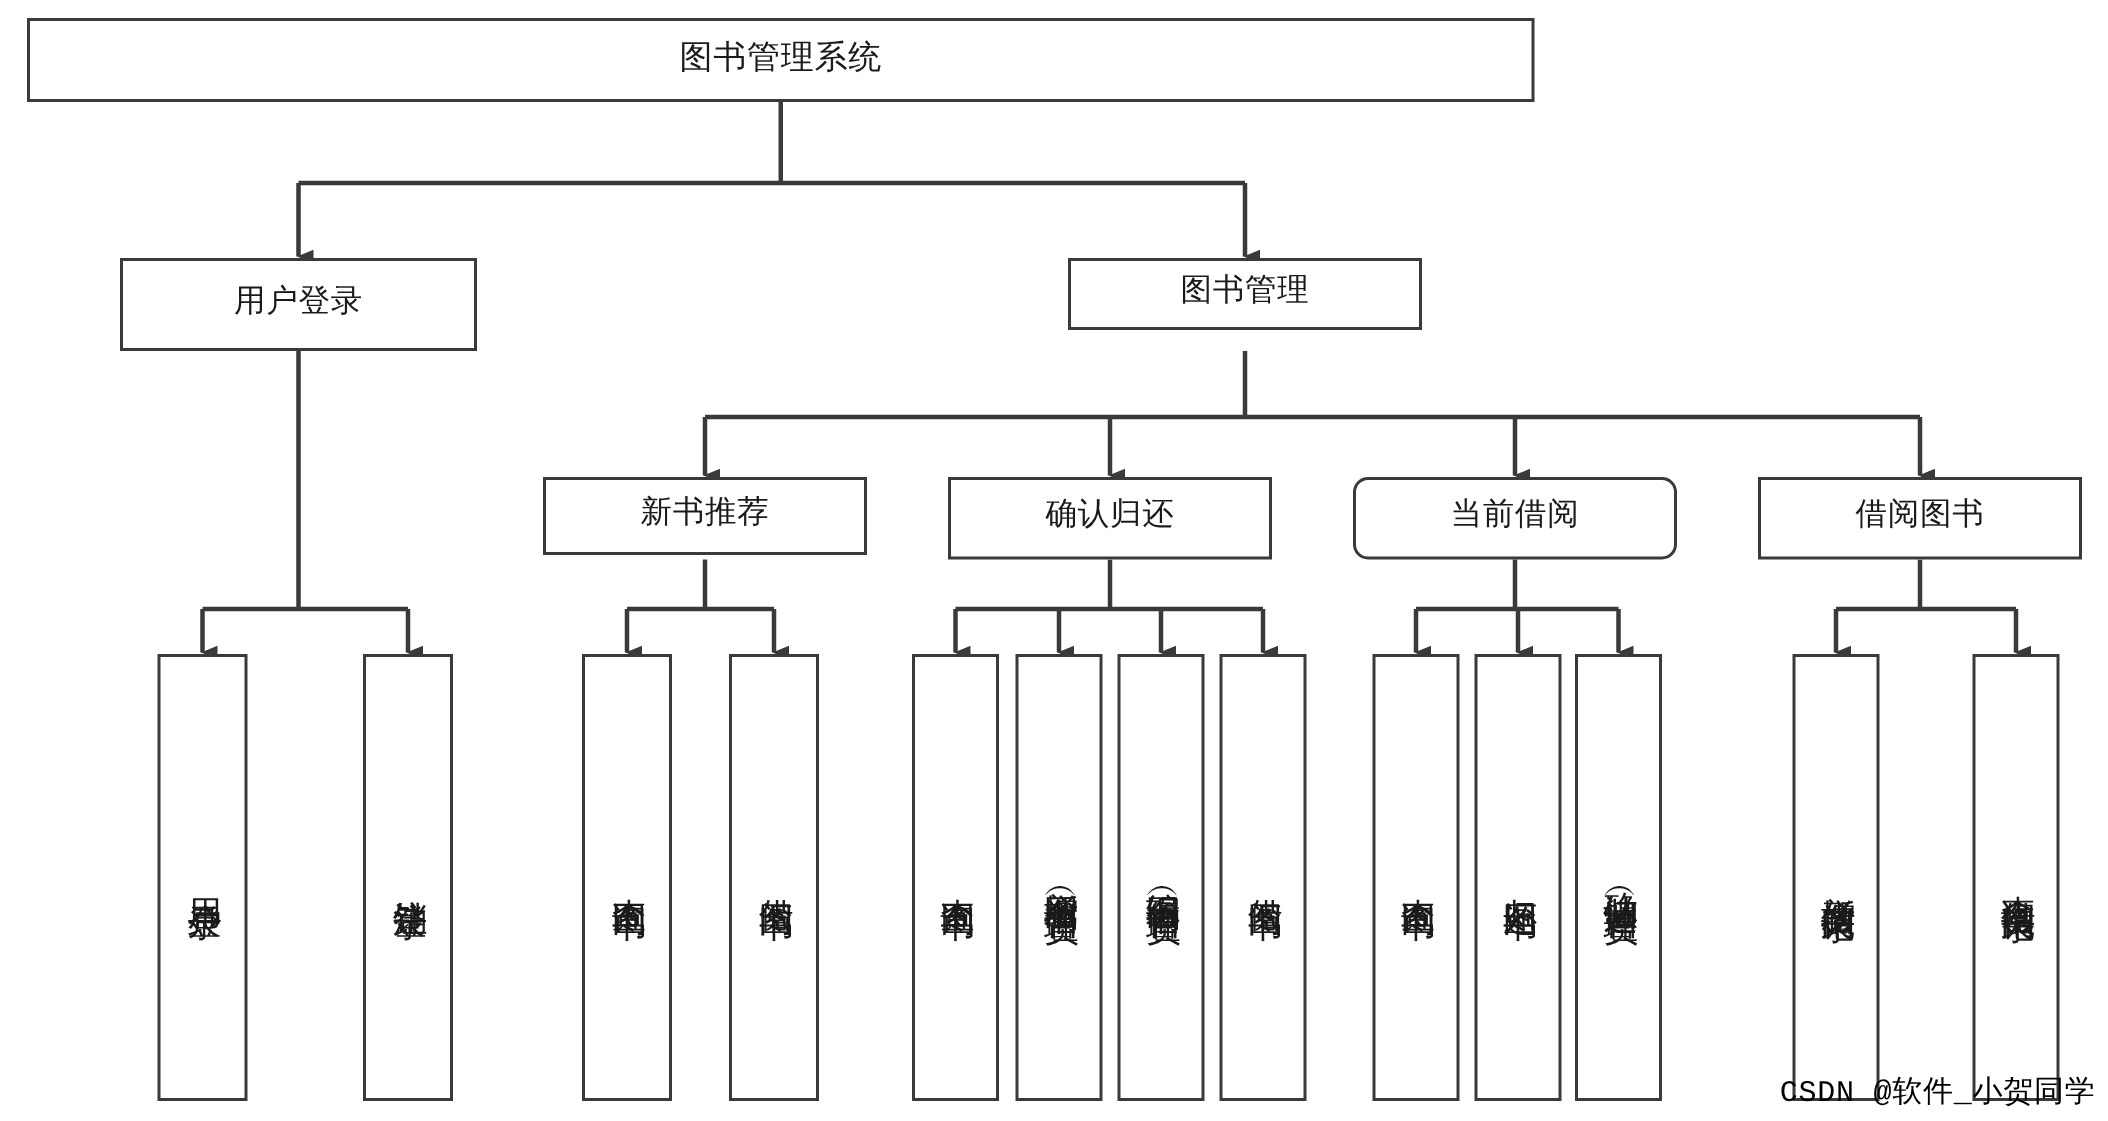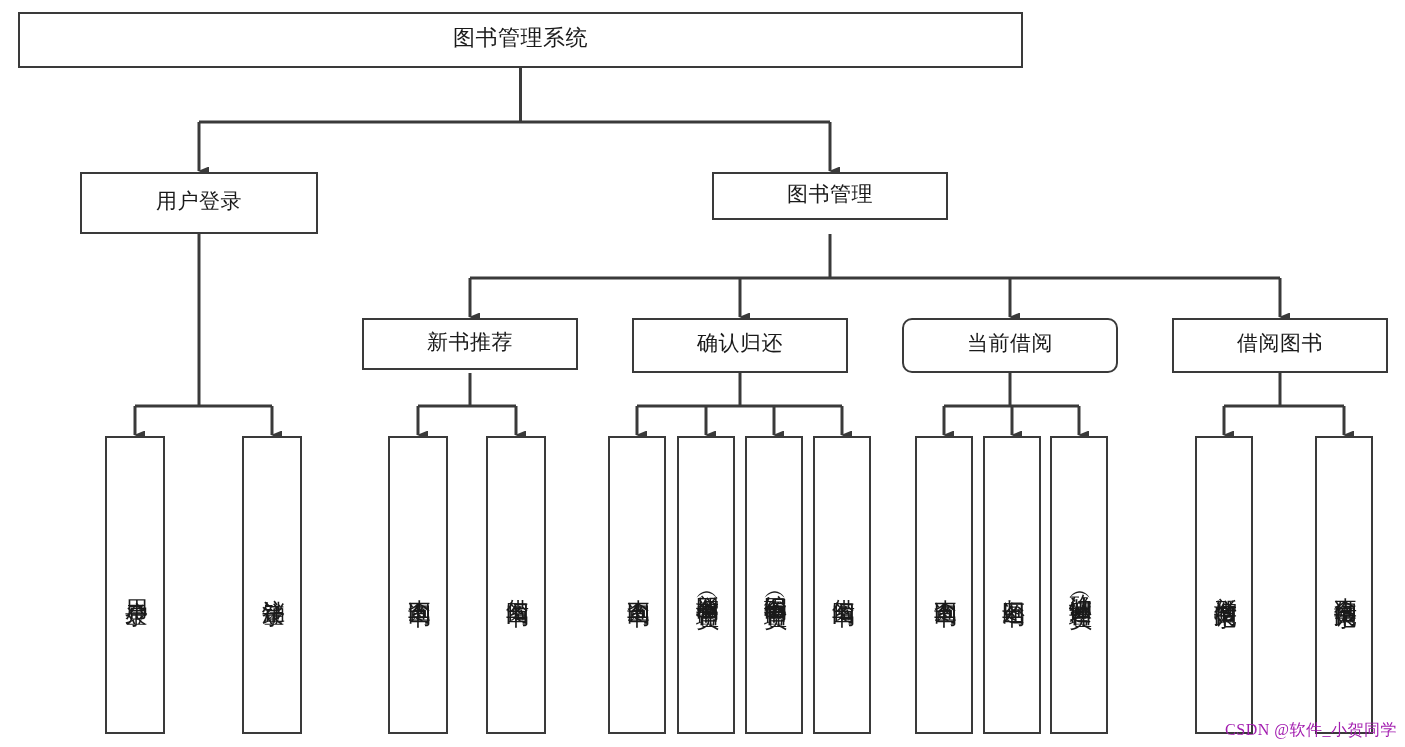--- a/index.html
+++ b/index.html
@@ -54,23 +54,23 @@
     letter-spacing: 2px;
     line-height: 1.05;
   }
   .node-box.root .node-label {
     font-size: 22px;
   }
   #watermark {
     position: absolute;
     right: 8px;
     bottom: 6px;
-    font-family: Liberation Serif, serif;
-    font-size: 16px;
-    color: #a21caf;
+    font-family: Liberation Mono, monospace;
+    font-size: 20px;
+    color: #000000;
     letter-spacing: 0.5px;
     white-space: nowrap;
     pointer-events: none;
   }
 </style>
 </head>
 <body>
 
 <div id="diagram-root">
 

